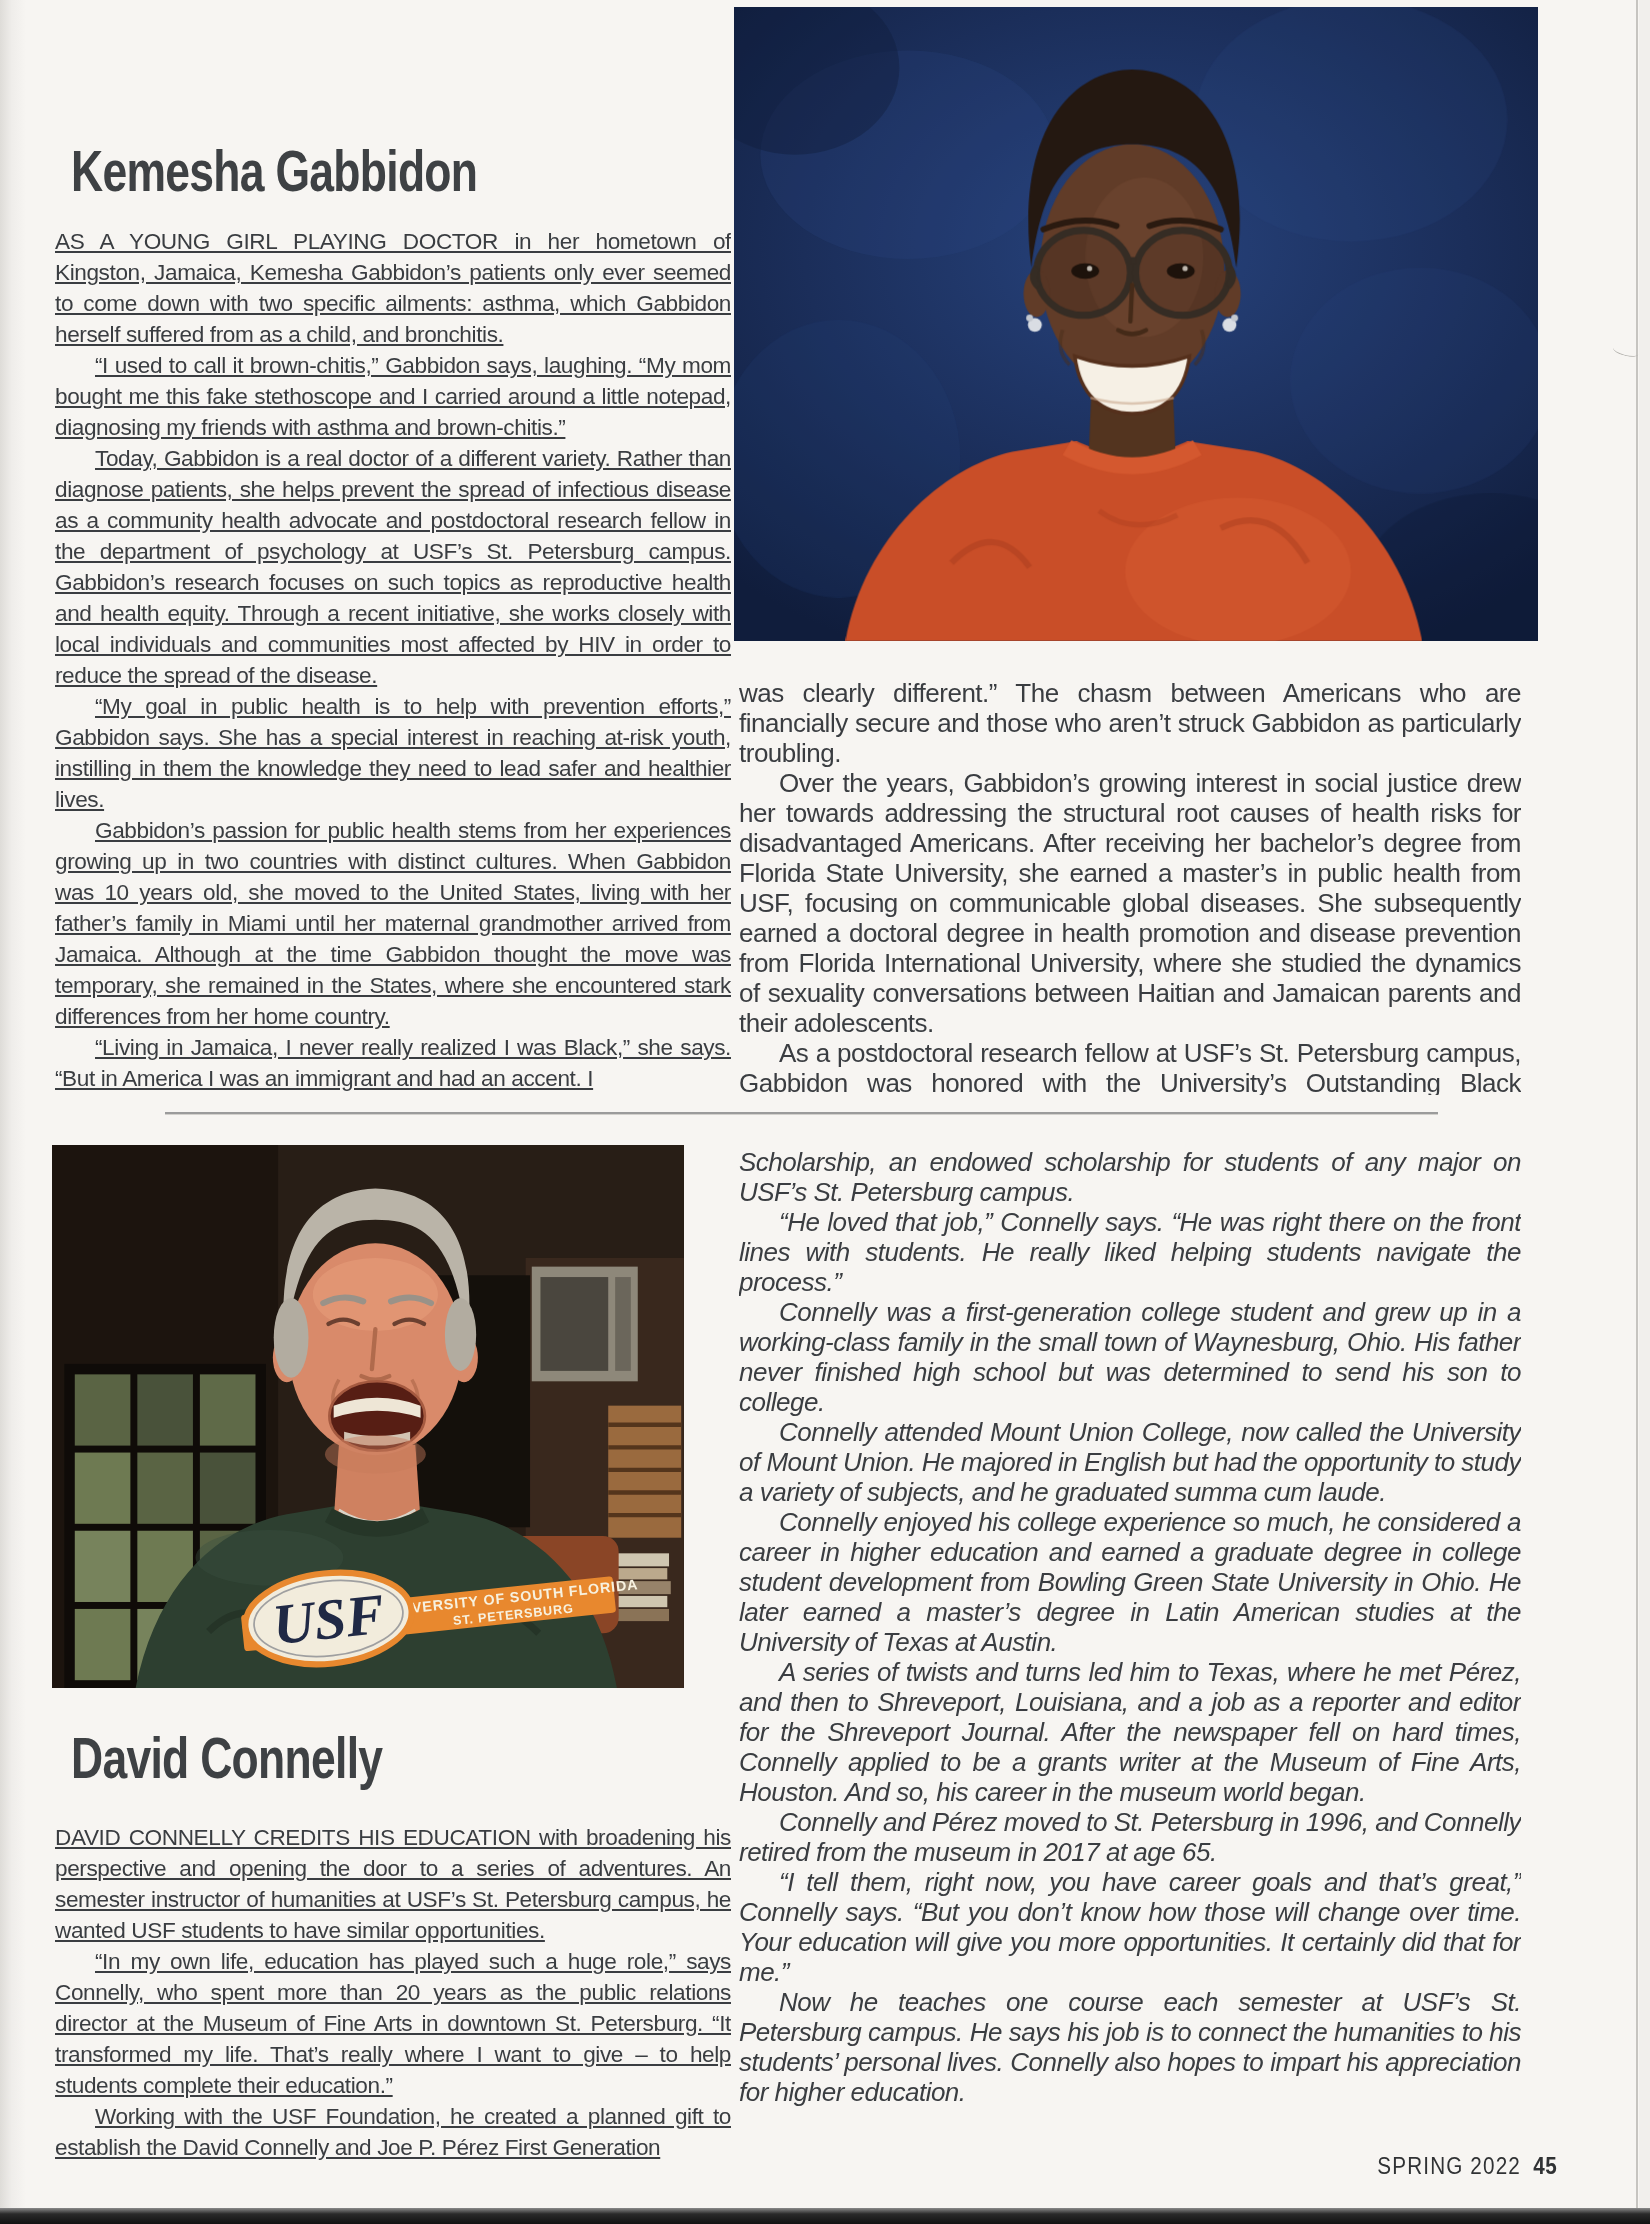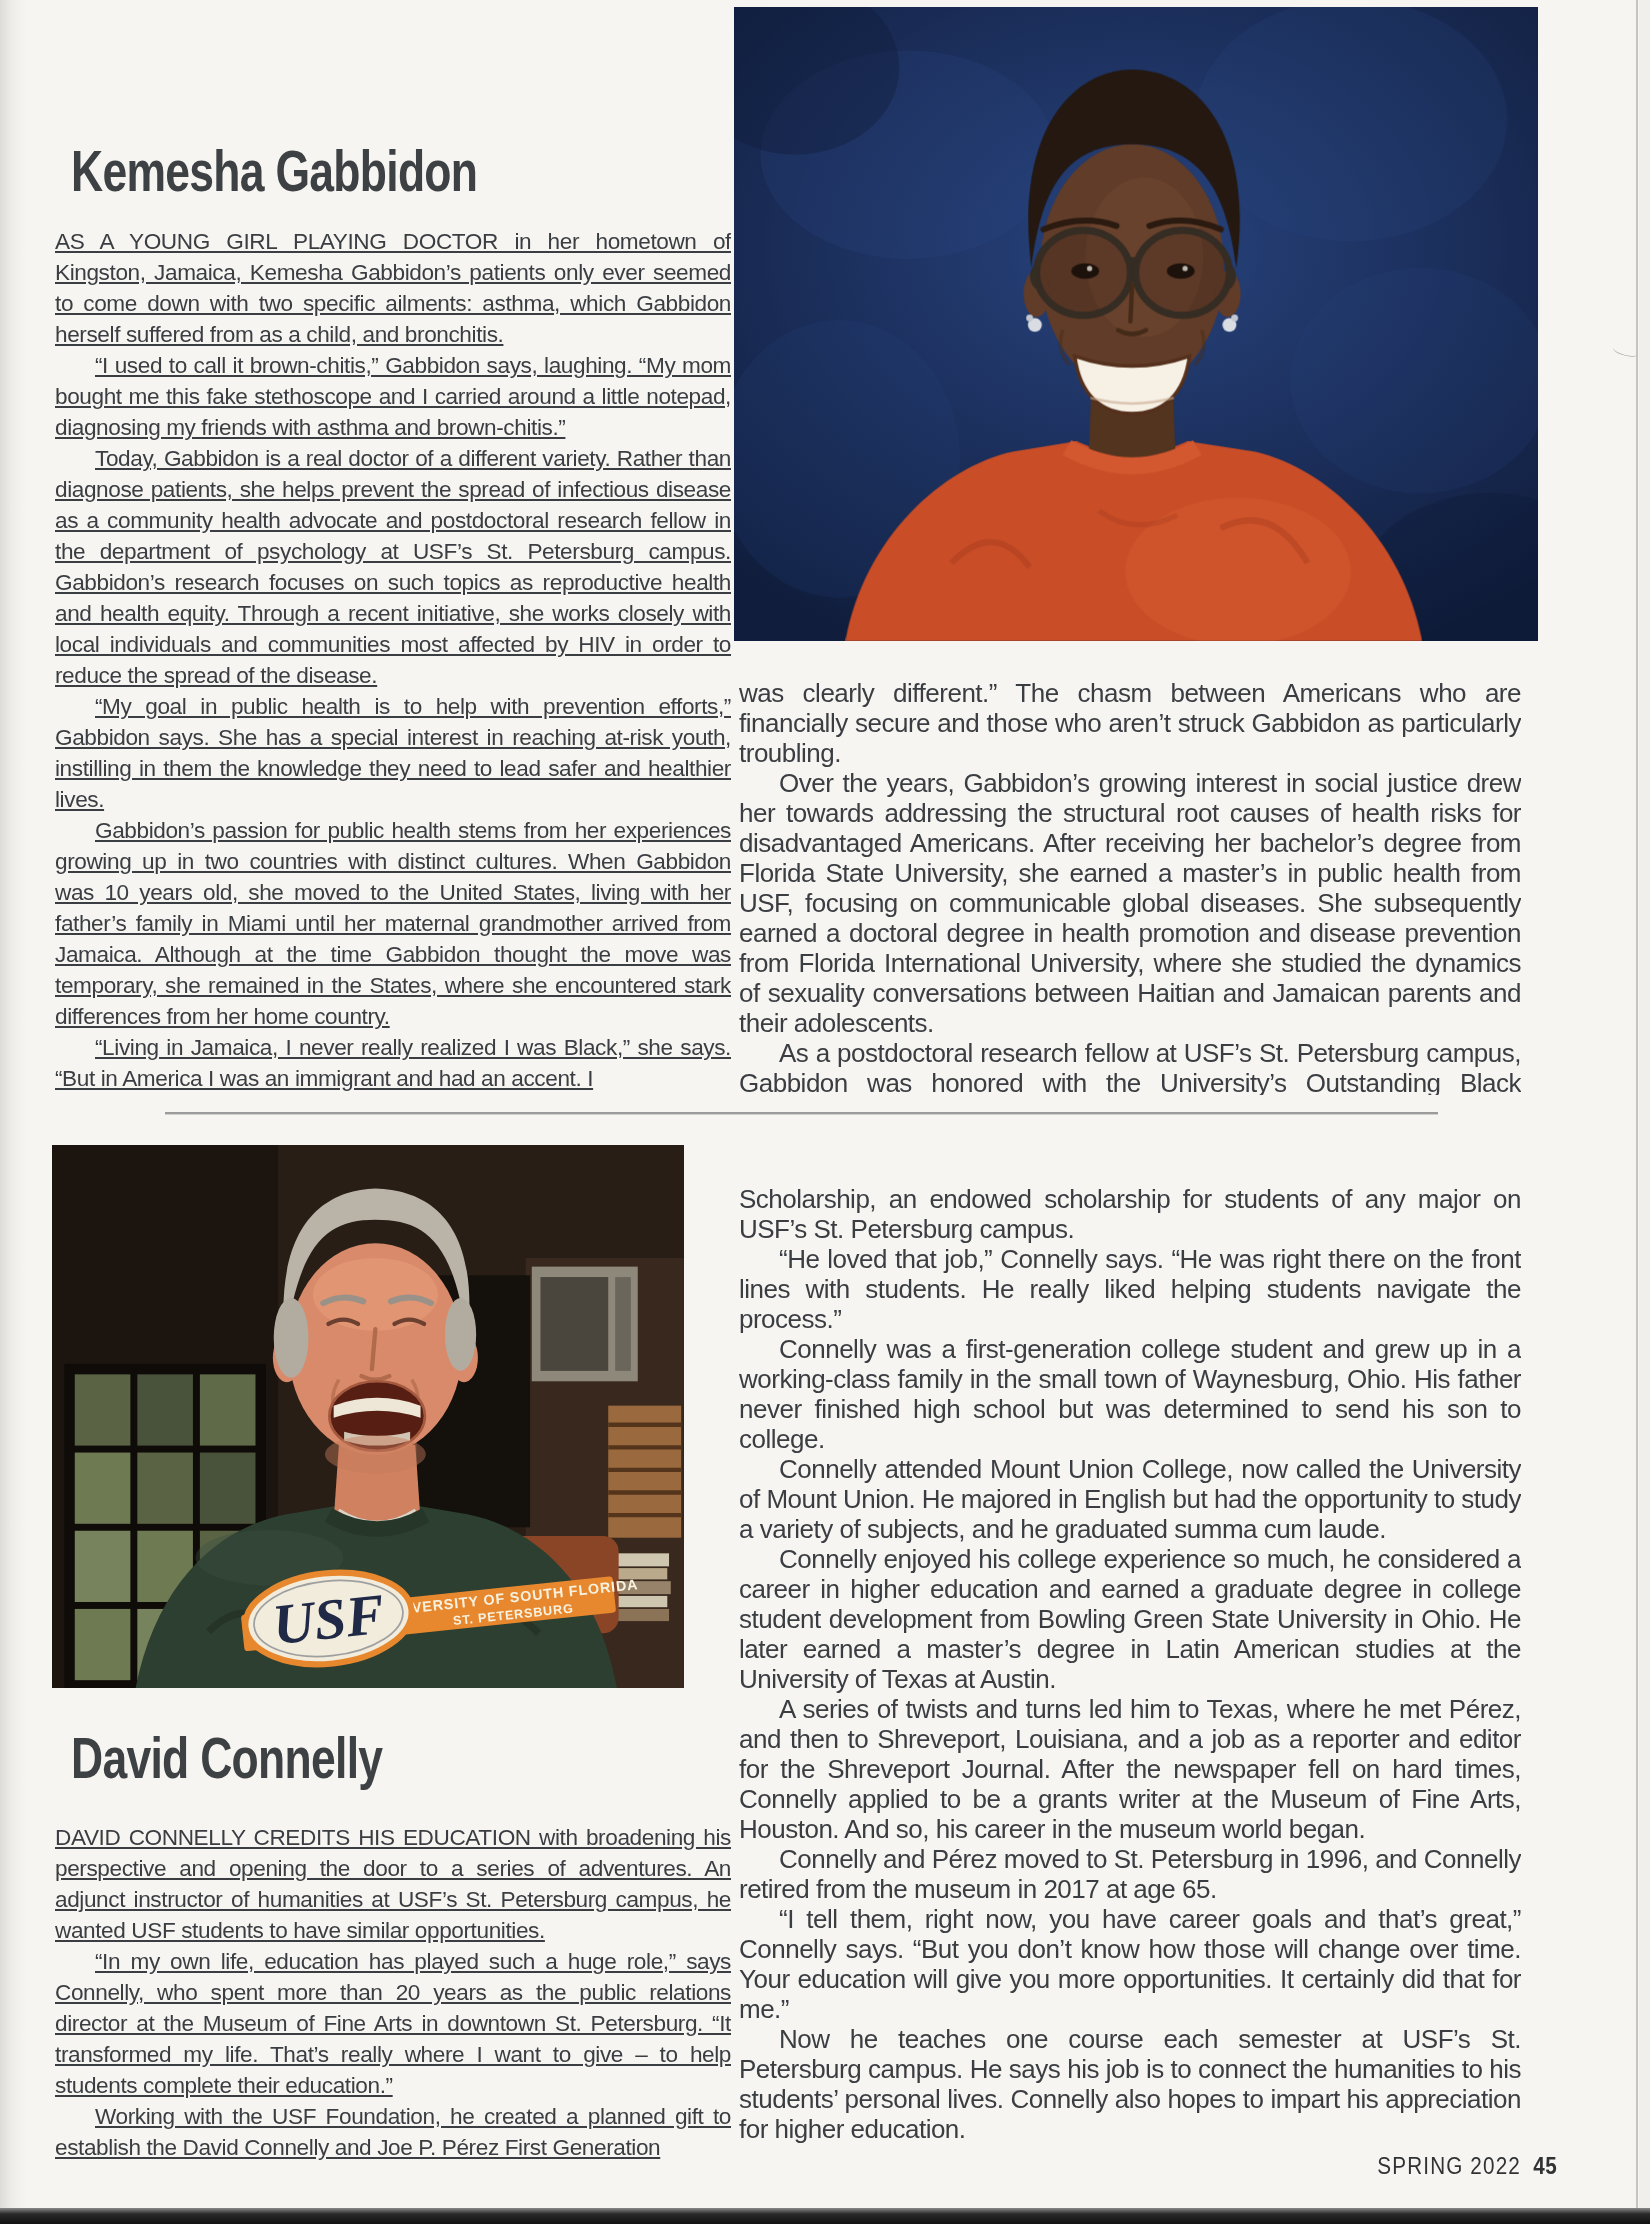--- a/index.html
+++ b/index.html
@@ -27,21 +27,21 @@
   .title-connelly{left:55px;top:1714px;text-align:right;}
   
   .col{color:#3a3d41;text-align:justify;}
   .col p{margin:0;text-indent:40px;}
   .col p:first-child{text-indent:0;}
   .col-narrow{font-size:22.6px;line-height:31px;letter-spacing:-0.4px;text-decoration:underline;}
   .col-wide{font-size:26px;line-height:30px;letter-spacing:-0.5px;}
   .col-a1-left{left:55px;top:226px;width:676px;height:869px;overflow:hidden;}
   .col-a1-right{left:739px;top:678px;width:782px;height:417px;overflow:hidden;}
   .col-a2-left{left:55px;top:1822px;width:676px;height:358px;overflow:hidden;}
-  .col-a2-right{left:739px;top:1184px;width:782px;height:965px;overflow:hidden;}
+  .col-a2-right{left:739px;top:1147px;width:782px;height:965px;overflow:hidden;font-style:italic;}
   
   .photo{overflow:hidden;}
   .photo svg{display:block;width:100%;height:100%;}
   .photo-kemesha{left:734px;top:7px;width:804px;height:634px;
     background:radial-gradient(ellipse 75% 70% at 50% 38%,#27437d 0%,#1b2e5a 55%,#101d3c 100%);}
   .photo-connelly{left:52px;top:1145px;width:632px;height:543px;background:#281e16;}
   
   .divider{left:165px;top:1112px;width:1273px;height:1.7px;background:#9b9b9b;
     border-bottom:0.9px solid #d2d0cc;}
   
@@ -224,21 +224,21 @@
         <text x="318" y="568" text-anchor="middle" font-size="66" font-weight="bold" font-style="italic" fill="#202945" font-family="Liberation Serif, serif">USF</text>
       </g>
     </svg>
   </div>
 
   <h1 class="abs title-connelly">
     <span class="condense">David Connelly</span>
   </h1>
 
   <div class="abs col col-narrow col-a2-left">
-      <p>DAVID CONNELLY CREDITS HIS EDUCATION with broadening his perspective and opening the door to a series of adventures. An adjunct instructor of humanities at USF’s St. Petersburg campus, he wanted USF students to have similar opportunities.</p>
+      <p>DAVID CONNELLY CREDITS HIS EDUCATION with broadening his perspective and opening the door to a series of adventures. An semester instructor of humanities at USF’s St. Petersburg campus, he wanted USF students to have similar opportunities.</p>
       <p>“In my own life, education has played such a huge role,” says Connelly, who spent more than 20 years as the public relations director at the Museum of Fine Arts in downtown St. Petersburg. “It transformed my life. That’s really where I want to give – to help students complete their education.”</p>
       <p>Working with the USF Foundation, he created a planned gift to establish the David Connelly and Joe P. Pérez First Generation</p>
     </div>
   <div class="abs col col-wide col-a2-right">
       <p>Scholarship, an endowed scholarship for students of any major on USF’s St. Petersburg campus.</p>
       <p>“He loved that job,” Connelly says. “He was right there on the front lines with students. He really liked helping students navigate the process.”</p>
       <p>Connelly was a first-generation college student and grew up in a working-class family in the small town of Waynesburg, Ohio. His father never finished high school but was determined to send his son to college.</p>
       <p>Connelly attended Mount Union College, now called the University of Mount Union. He majored in English but had the opportunity to study a variety of subjects, and he graduated summa cum laude.</p>
       <p>Connelly enjoyed his college experience so much, he considered a career in higher education and earned a graduate degree in college student development from Bowling Green State University in Ohio. He later earned a master’s degree in Latin American studies at the University of Texas at Austin.</p>
       <p>A series of twists and turns led him to Texas, where he met Pérez, and then to Shreveport, Louisiana, and a job as a reporter and editor for the Shreveport Journal. After the newspaper fell on hard times, Connelly applied to be a grants writer at the Museum of Fine Arts, Houston. And so, his career in the museum world began.</p>

